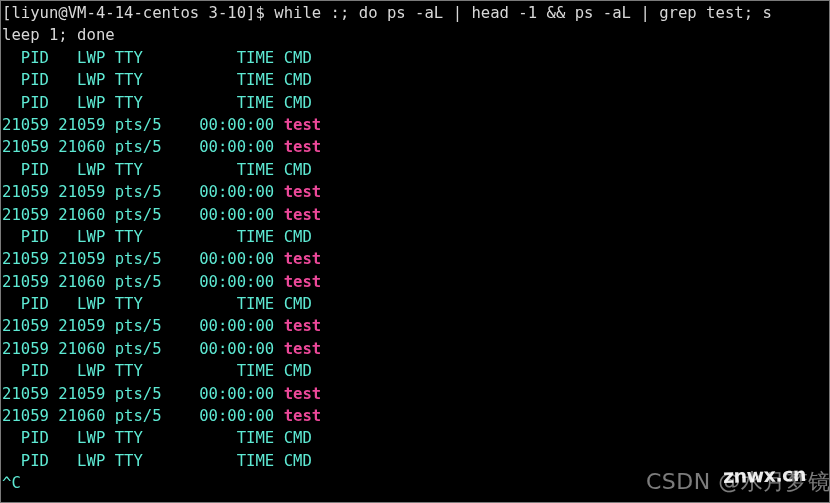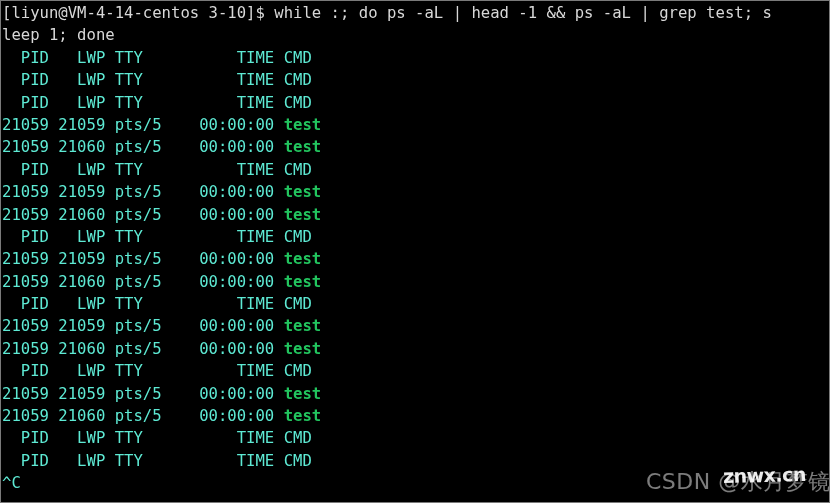--- a/index.html
+++ b/index.html
@@ -32,21 +32,21 @@
     box-sizing: border-box;
     white-space: pre;
   }
   .line {
     height: 22.4px;
     white-space: pre;
     color: #d8d8d8;
     overflow: hidden;
   }
   .fg-default { color: #5eead4; }
-  .fg-red     { color: #22c55e; font-weight: bold; }
+  .fg-red     { color: #ec4899; font-weight: bold; }
   .fg-prompt  { color: #d8d8d8; }
 
   
   .watermark {
     position: absolute;
     pointer-events: none;
     user-select: none;
   }
   #wm-csdn {
     left: 645px;

